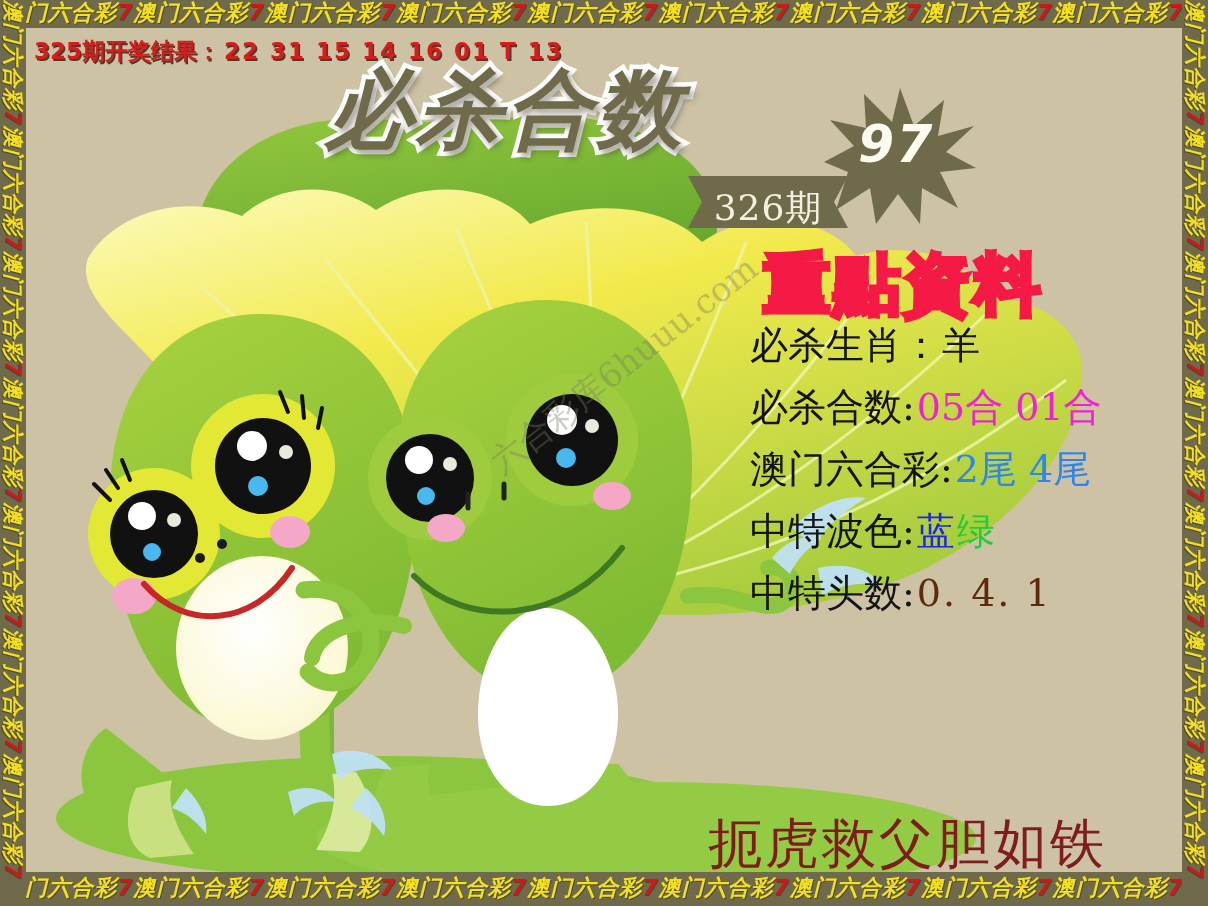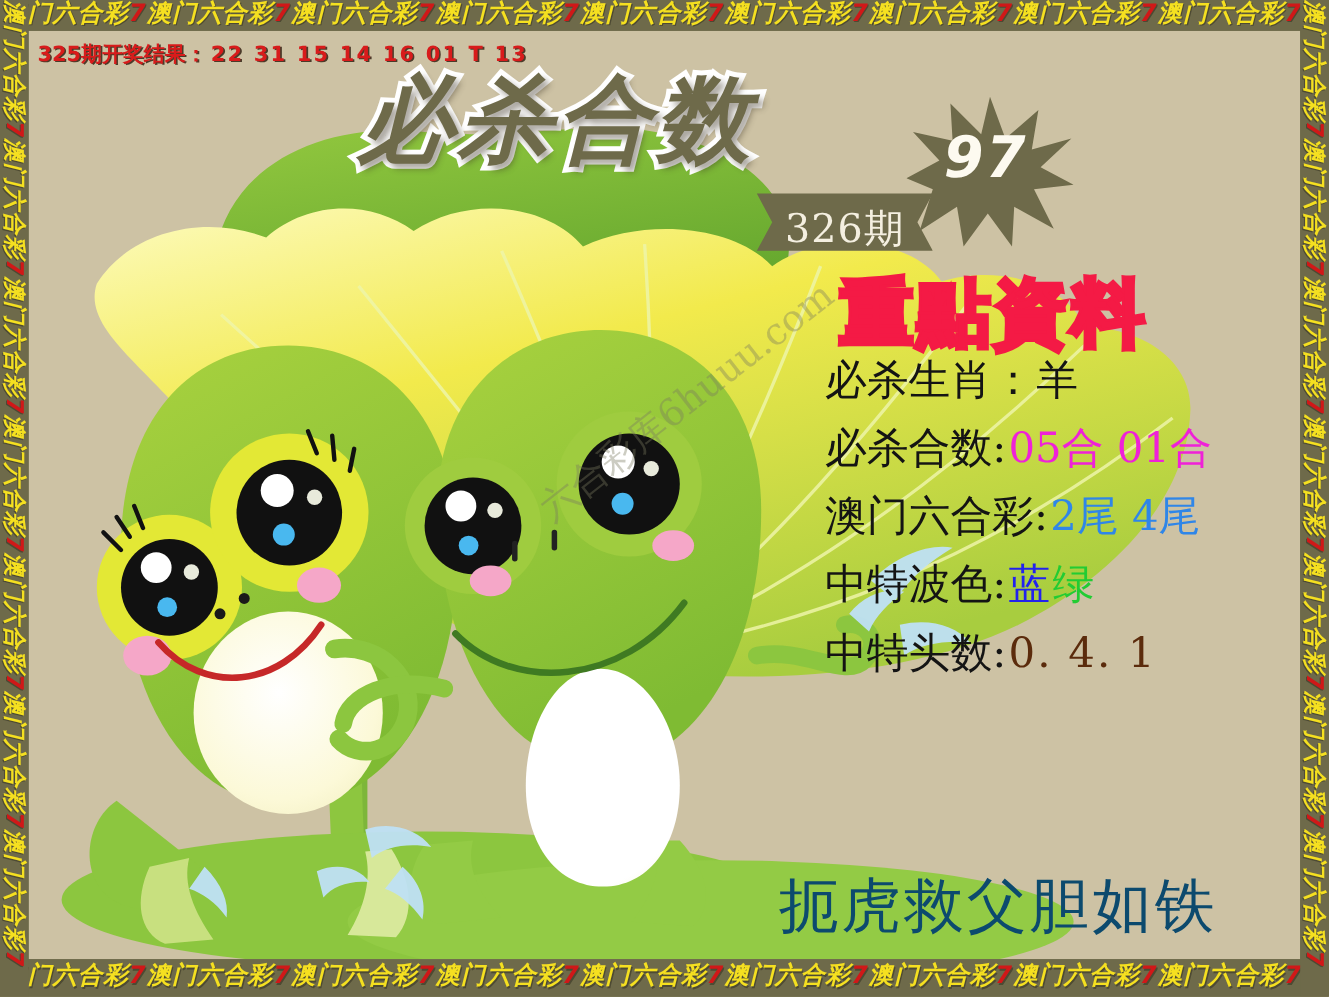--- a/index.html
+++ b/index.html
@@ -70,21 +70,21 @@
   }
 
   
   .result-line {
     position: absolute;
     left: 8px;
     top: 8px;
     z-index: 30;
     font-family: "DejaVu Sans", "Liberation Sans", sans-serif;
     font-weight: bold;
-    font-size: 19px;
+    font-size: 23px;
     color: #d81b1b;
     letter-spacing: 0px;
     white-space: nowrap;
     text-shadow: 1.5px 1.5px 0 #4b3b2a;
   }
   .result-line .nums { letter-spacing: 2px; margin-left: 4px; }
 
   
   .art { position:absolute; left:0; top:0; width:1156px; height:844px; z-index:10; }
 
@@ -194,25 +194,25 @@
   .v-magenta { color:#ef21d8; }
   .v-blue    { color:#2f86e8;text-align:right; }
   .v-navy    { color:#2222ee; }
   .v-green   { color:#22cc33; }
   .v-brown   { color:#5b2b0c; letter-spacing:2px; }
 
   
   .quote-phrase {
     position: absolute;
     left: 682px;
-    top: 760px;
+    top: 780px;
     z-index: 32;
     font-family: "DejaVu Serif", "Liberation Serif", serif;
     font-size: 54px;
-    color: #0c4a6e;
+    color: #7f1d1d;
     letter-spacing: 3px;
     white-space: nowrap;
   }
 
   
   .watermark {
     position: absolute;
     left: 455px;
     top: 420px;
     z-index: 25;

